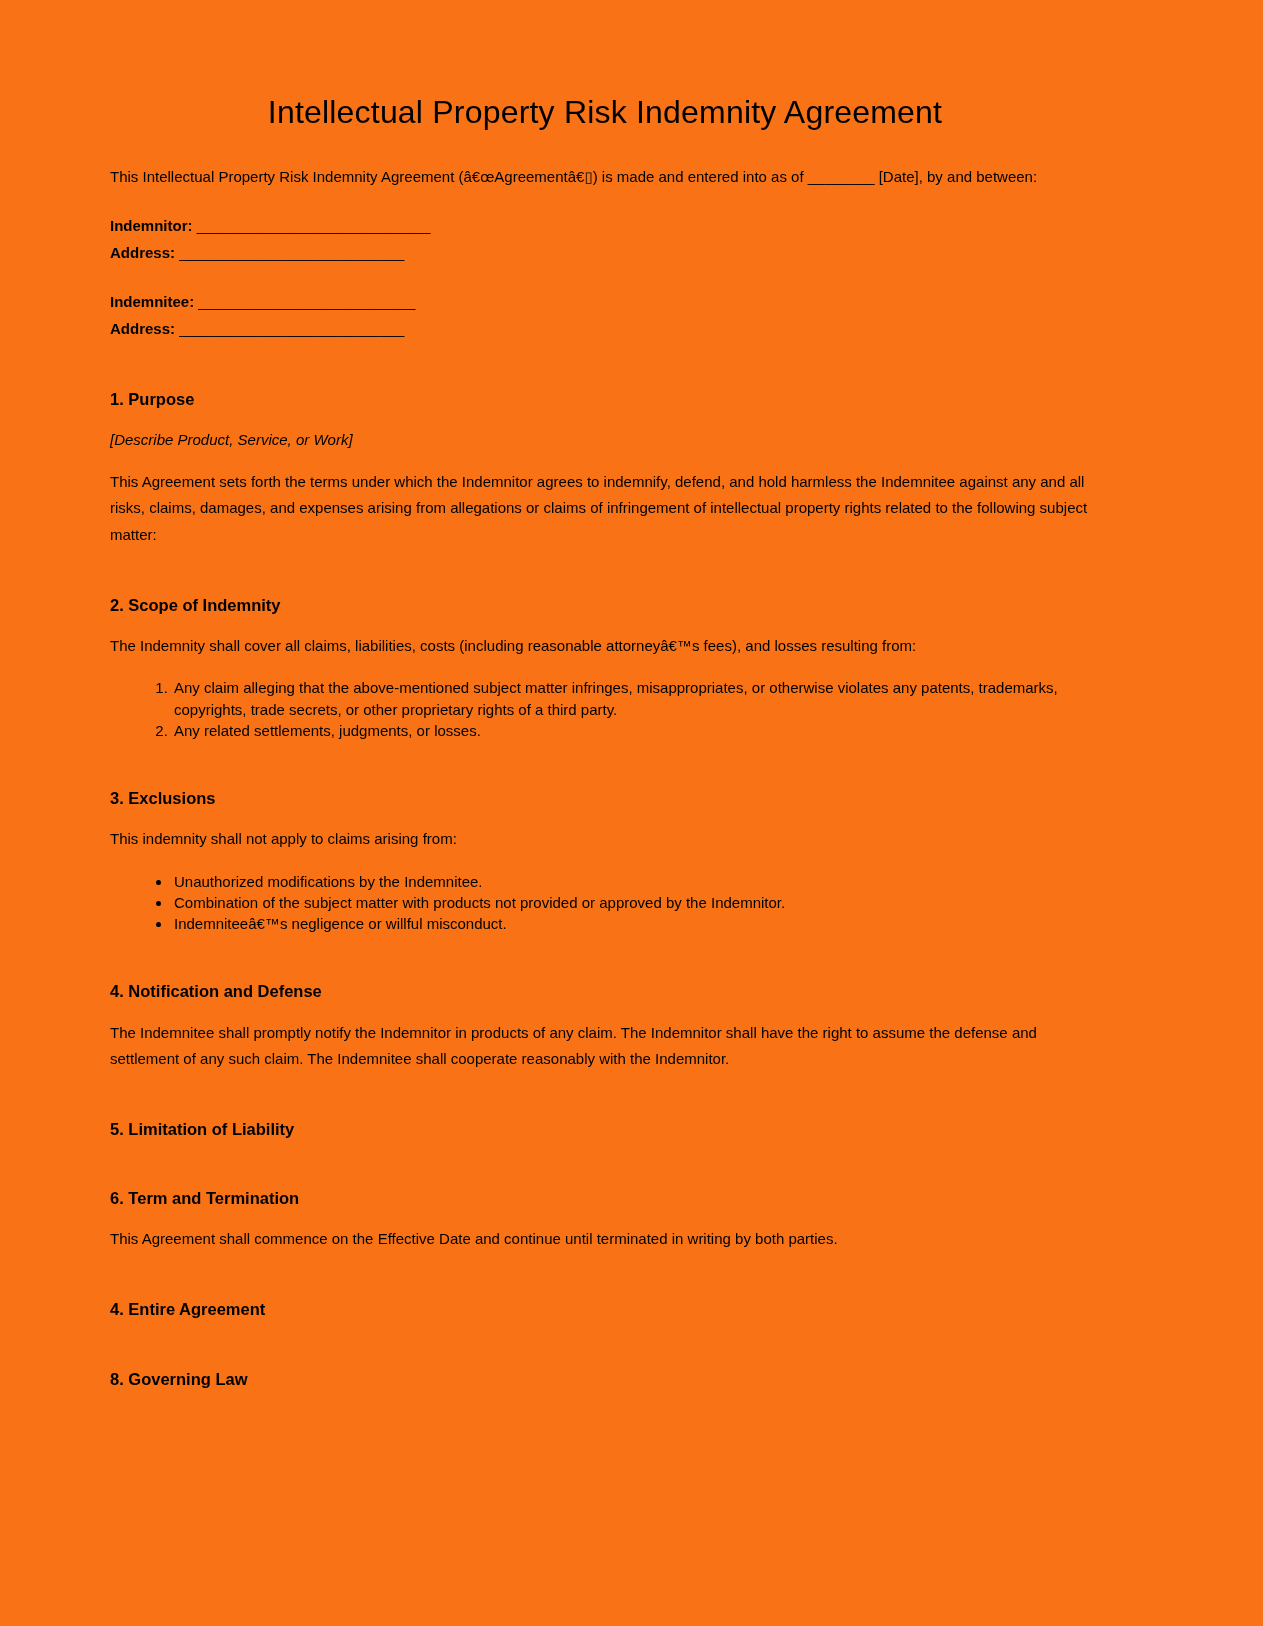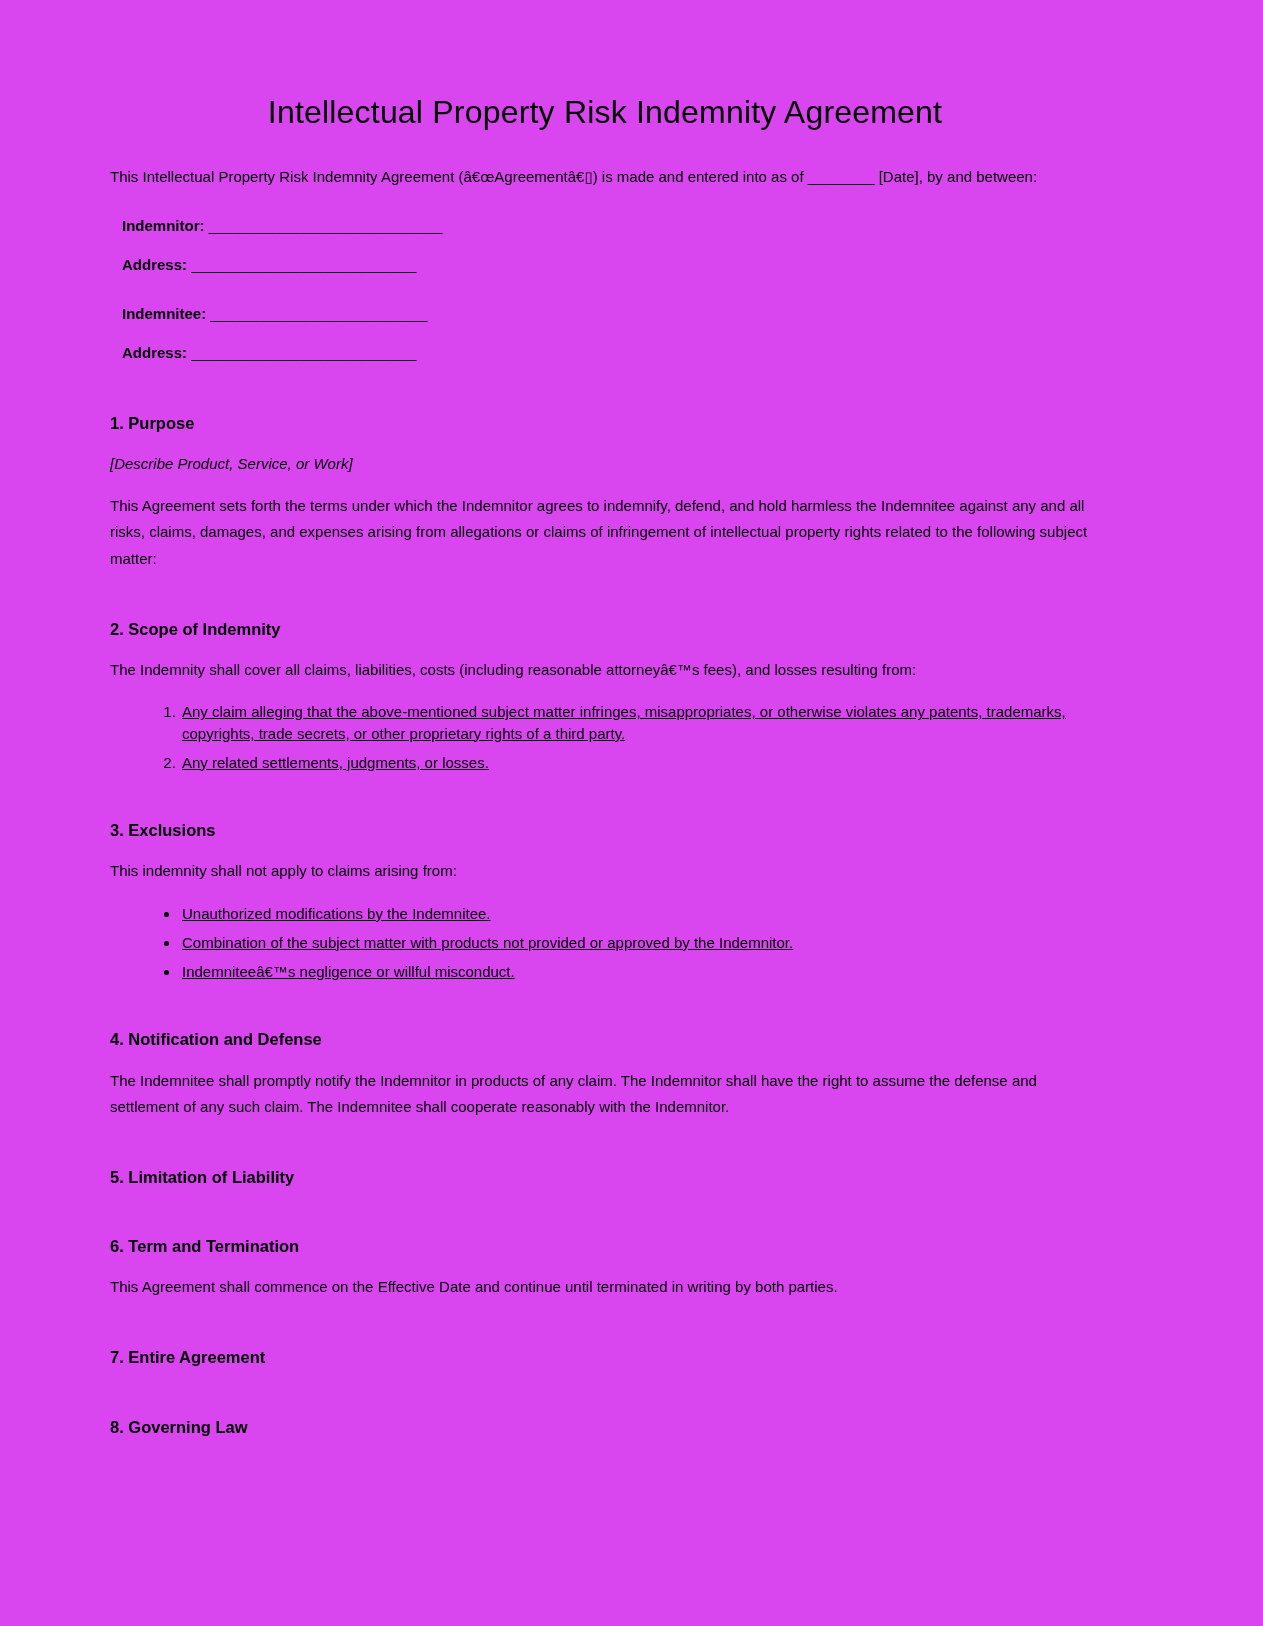--- a/index.html
+++ b/index.html
@@ -7,21 +7,21 @@
     padding: 0;
     background: #ffffff;
     color: #000000;
     font-family: "Liberation Sans", sans-serif;
   }
   .page {
     width: 1263px;
     height: 1626px;
     box-sizing: border-box;
     padding: 92px 163px 60px 110px;
-    background: #d946ef;
+    background: #f97316;
     overflow: hidden;
   }
   .doc-title {
     font-size: 32px;
     font-weight: 400;
     text-align: center;
     margin: 0 0 30px 0;
     line-height: 1.3;
     letter-spacing: 0.2px;
   }
@@ -29,21 +29,21 @@
     font-size: 15px;
     line-height: 1.75;
     margin: 0 0 16px 0;
   }
   .party-group {
     margin: 22px 0 0 0;
   }
   .party-line {
     font-size: 15px;
     line-height: 1.8;
-    margin: 12px;
+    margin: 0;
     white-space: pre;
   }
   .party-line .label {
     font-weight: 700;
   }
   h3.section-heading {
     font-size: 16.5px;
     font-weight: 700;
     margin: 46px 0 16px 0;
     line-height: 1.4;
@@ -54,23 +54,22 @@
   .note-italic {
     font-style: italic;
   }
   ol.num-list, ul.bullet-list {
     margin: 18px 0 16px 0;
     padding-left: 62px;
     font-size: 15px;
   }
   ol.num-list li, ul.bullet-list li {
     line-height: 1.42;
-    margin: 8px;
+    margin: 0;
     padding-left: 2px;
-    text-decoration: underline;
   }
 </style>
 </head>
 <body>
 
 <div class="page">
 
   <h1 class="doc-title">Intellectual Property Risk Indemnity Agreement</h1>
 
   <p class="body-text">This Intellectual Property Risk Indemnity Agreement (â€œAgreementâ€▯) is made and entered into as of ________ [Date], by and between:</p>
@@ -118,20 +117,20 @@
   <div class="section">
     <h3 class="section-heading">5. Limitation of Liability</h3>
   </div>
 
   <div class="section">
     <h3 class="section-heading">6. Term and Termination</h3>
     <p class="body-text">This Agreement shall commence on the Effective Date and continue until terminated in writing by both parties.</p>
   </div>
 
   <div class="section">
-    <h3 class="section-heading">7. Entire Agreement</h3>
+    <h3 class="section-heading">4. Entire Agreement</h3>
   </div>
 
   <div class="section">
     <h3 class="section-heading">8. Governing Law</h3>
   </div>
 
 </div>
 
 </body></html>

